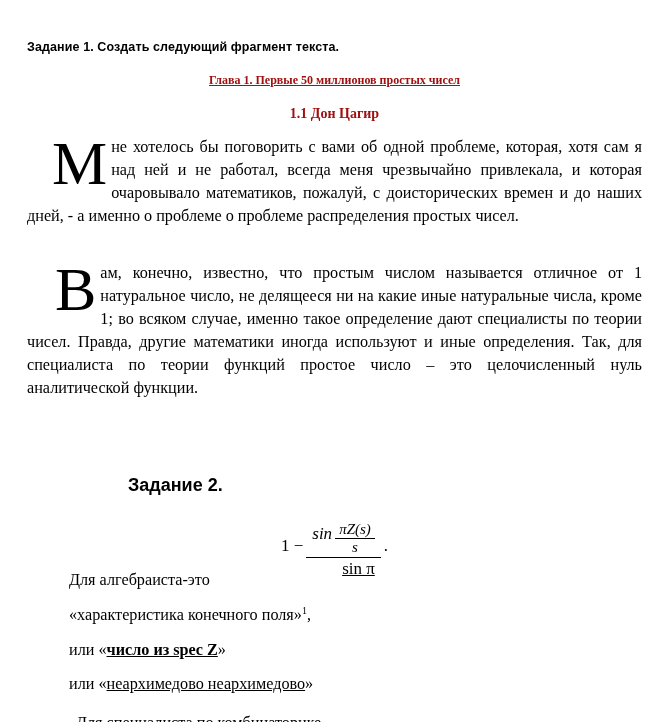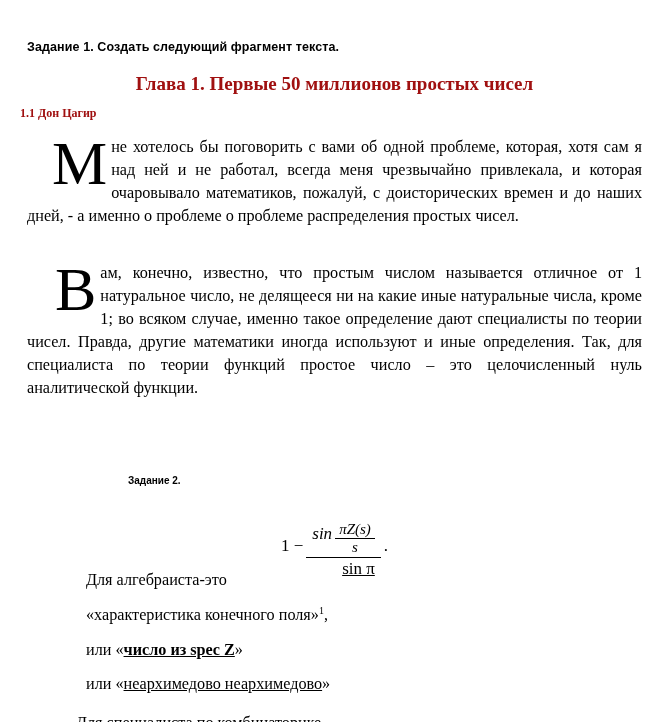--- a/index.html
+++ b/index.html
@@ -32,33 +32,34 @@
     color: #000;
   }
   .chapter-title {
     position: absolute;
     left: 0;
     right: 0;
     top: 73px;
     text-align: center;
     font-family: "Liberation Serif", serif;
     font-weight: bold;
-    font-size: 19px;
+    font-size: 12px;
     color: #a01010;
+    text-decoration: underline;
   }
   .section-title {
     position: absolute;
     left: 0;
     right: 0;
     top: 106px;
-    font-family: "Liberation Serif", serif;
-    font-weight: bold;
-    font-size: 12px;
+    text-align: center;
+    font-family: "Liberation Serif", serif;
+    font-weight: bold;
+    font-size: 14px;
     color: #a01010;
-    margin-left: 20px;
   }
 
   .body-block {
     position: absolute;
     left: 27px;
     width: 615px;
     text-align: justify;
     font-size: 16.2px;
     line-height: 1.42;
   }
@@ -76,21 +77,21 @@
   .dropcap.second {
     margin-left: 28px;
   }
 
   .task2 {
     position: absolute;
     left: 128px;
     top: 475px;
     font-family: "Liberation Sans", sans-serif;
     font-weight: bold;
-    font-size: 10px;
+    font-size: 18px;
   }
 
   .formula {
     position: absolute;
     left: 0;
     right: 0;
     top: 512px;
     text-align: center;
     font-family: "Liberation Serif", serif;
     font-size: 17px;
@@ -133,21 +134,21 @@
     border-bottom: 1px solid #000;
     padding: 0 4px 0 4px;
     margin-top: 9px;
   }
   .innerfrac > .den {
     padding: 0 4px;
   }
 
   .list-lines {
     position: absolute;
-    left: 86px;
+    left: 69px;
     top: 572px;
     font-size: 16.2px;
     line-height: 1;
   }
   .list-lines .ln {
     margin-bottom: 18px;
     white-space: nowrap;
   }
   .u { text-decoration: underline; }
   .b { font-weight: bold; }

